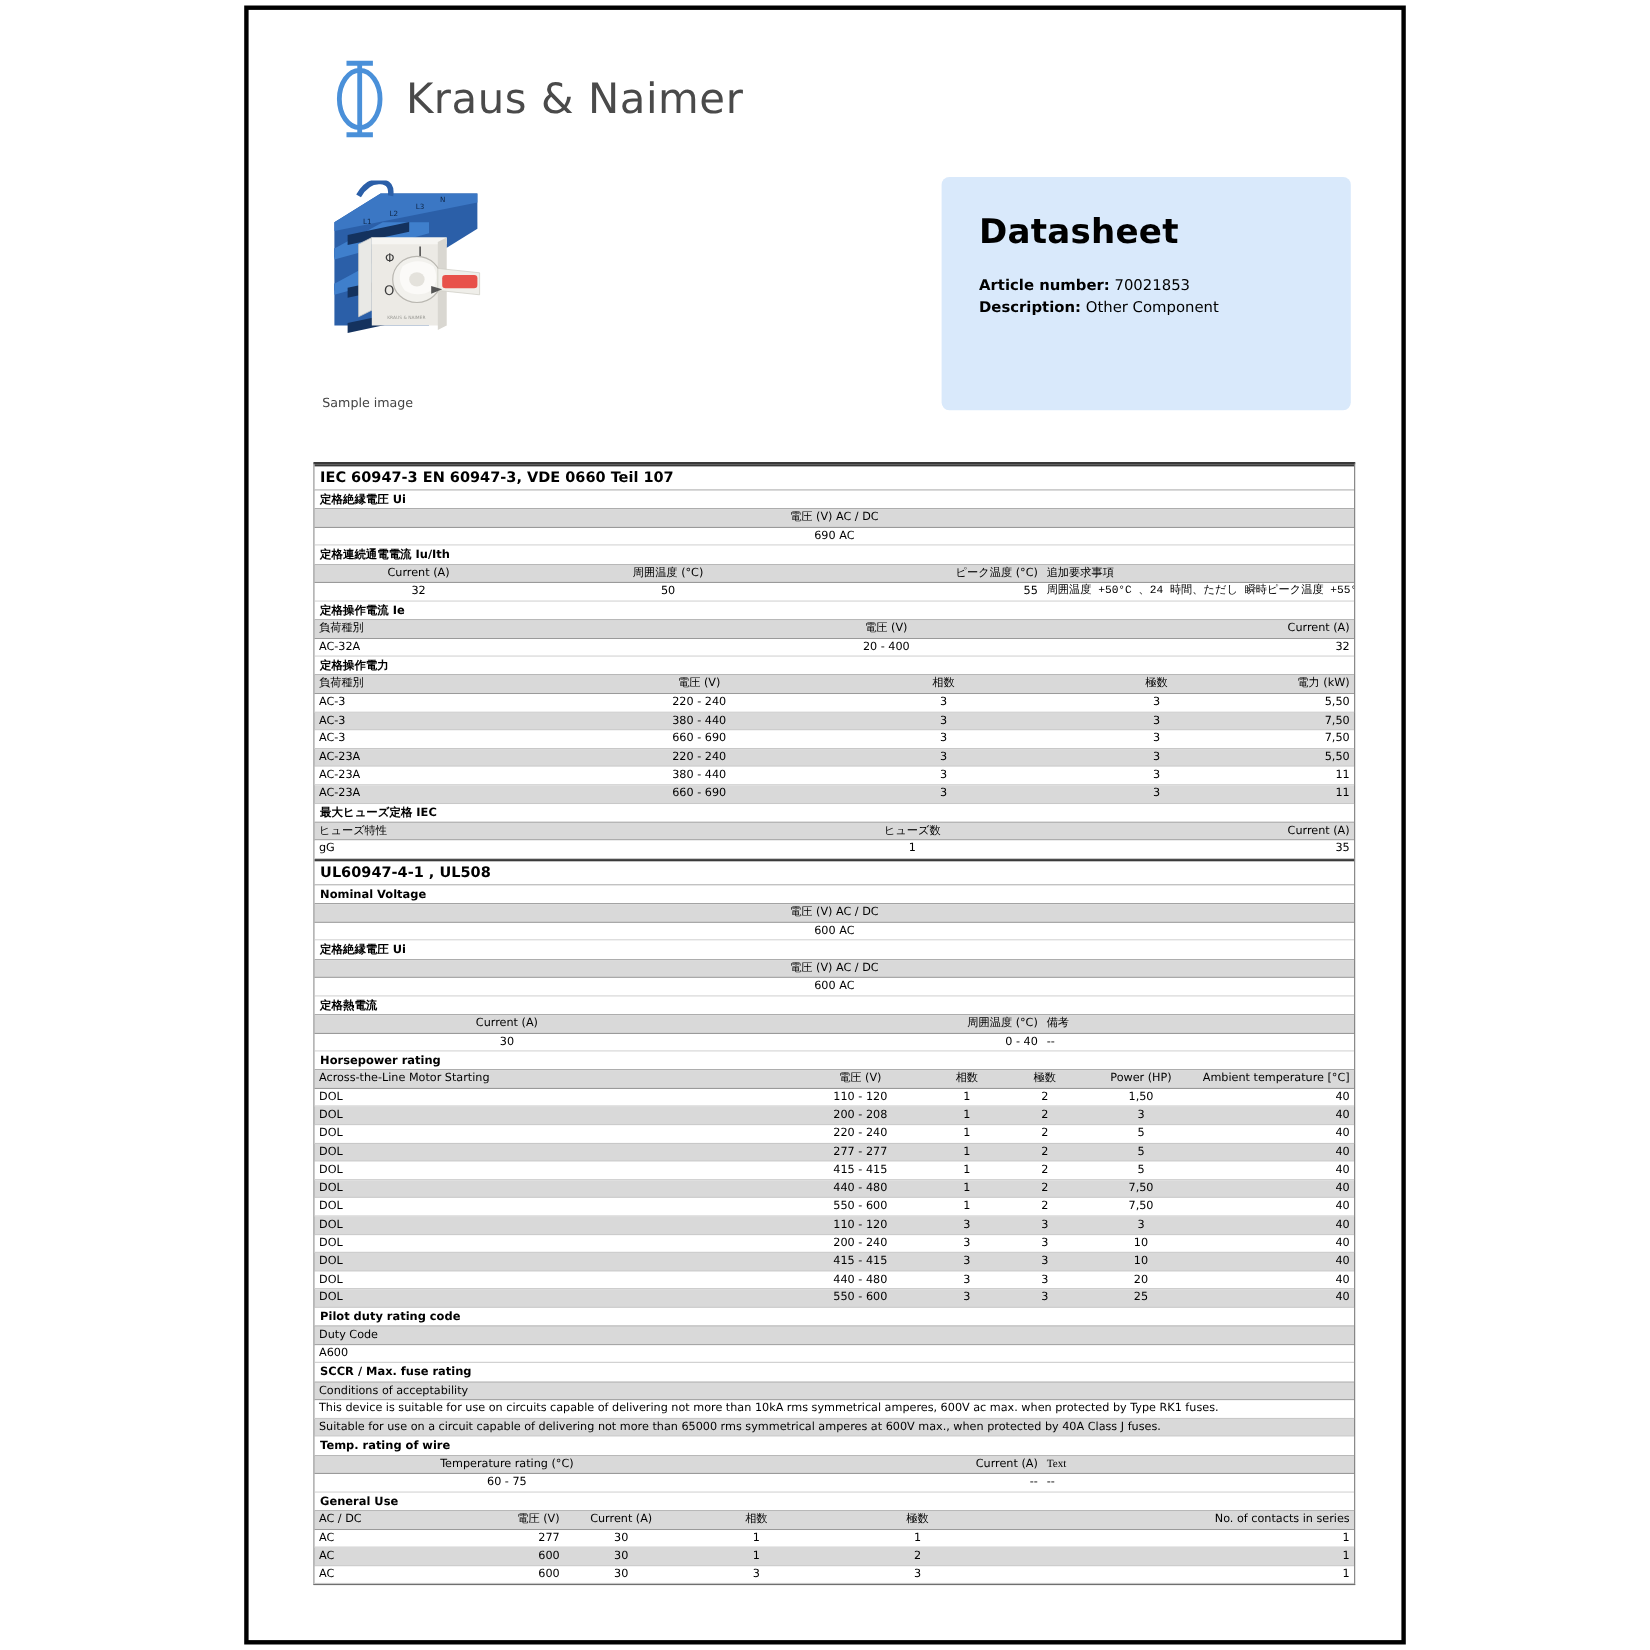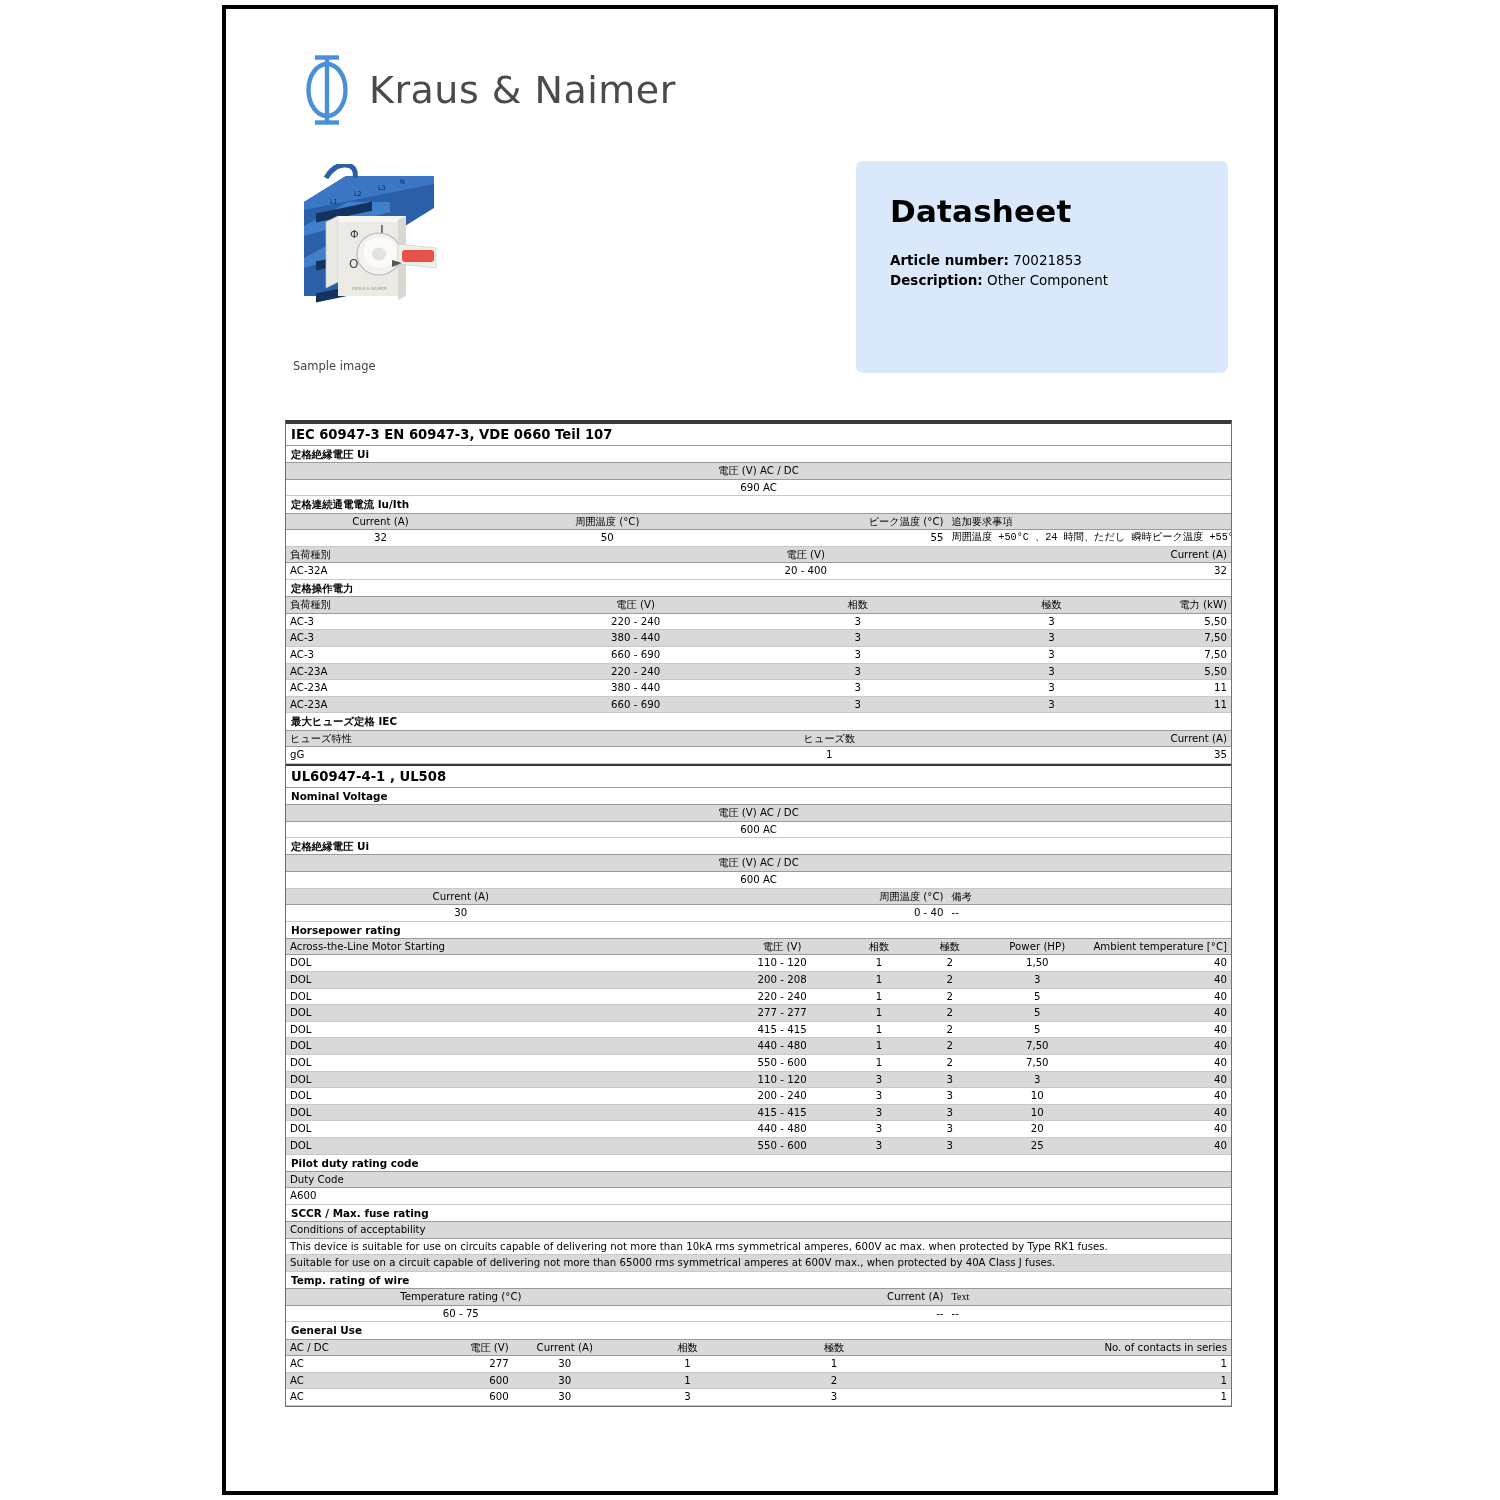--- a/index.html
+++ b/index.html
@@ -178,20 +178,21 @@
         <div class="cell tc" style="width: 28%;">周囲温度 (°C)</div>
         <div class="cell tr" style="width: 22%;">ピーク温度 (°C)</div>
         <div class="cell tl" style="width: 30%;">追加要求事項</div>
       </div>
       <div class="r row-data">
         <div class="cell tc" style="width: 20%;">32</div>
         <div class="cell tc" style="width: 28%;">50</div>
         <div class="cell tr" style="width: 22%;">55</div>
         <div class="cell tl" style="width: 30%; font-family: Liberation Mono, monospace;">周囲温度 +50°C 、24 時間、ただし 瞬時ピーク温度 +55°C</div>
       </div>
+      <div class="row-sub">定格操作電流 Ie</div>
       <div class="r row-head">
         <div class="cell tl" style="width: 36%;">負荷種別</div>
         <div class="cell tc" style="width: 38%;">電圧 (V)</div>
         <div class="cell tr" style="width: 26%;">Current (A)</div>
       </div>
       <div class="r row-data">
         <div class="cell tl" style="width: 36%;">AC-32A</div>
         <div class="cell tc" style="width: 38%;">20 - 400</div>
         <div class="cell tr" style="width: 26%;">32</div>
       </div>
@@ -264,20 +265,21 @@
       <div class="r row-data">
         <div class="cell tc" style="width: 100%;">600  AC</div>
       </div>
       <div class="row-sub">定格絶縁電圧 Ui</div>
       <div class="r row-head">
         <div class="cell tc" style="width: 100%;">電圧 (V)  AC / DC</div>
       </div>
       <div class="r row-data">
         <div class="cell tc" style="width: 100%;">600  AC</div>
       </div>
+      <div class="row-sub">定格熱電流</div>
       <div class="r row-head">
         <div class="cell tc" style="width: 37%;">Current (A)</div>
         <div class="cell tr" style="width: 33%;">周囲温度 (°C)</div>
         <div class="cell tl" style="width: 30%;">備考</div>
       </div>
       <div class="r row-data">
         <div class="cell tc" style="width: 37%;">30</div>
         <div class="cell tr" style="width: 33%;">0 - 40</div>
         <div class="cell tl" style="width: 30%;">--</div>
       </div>

